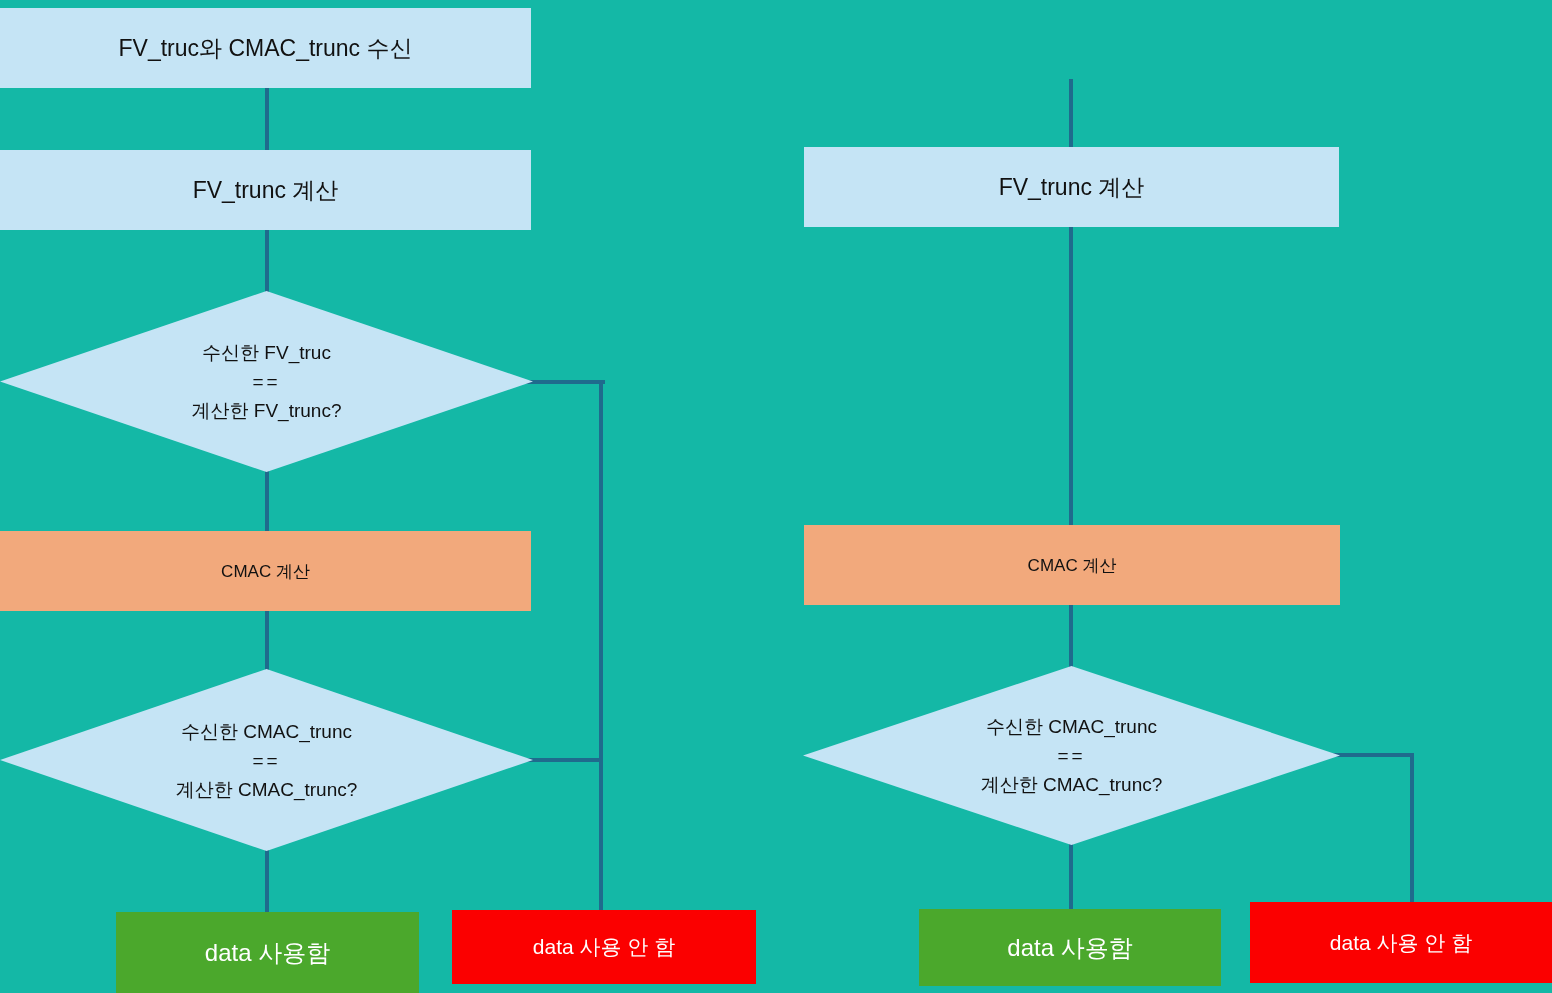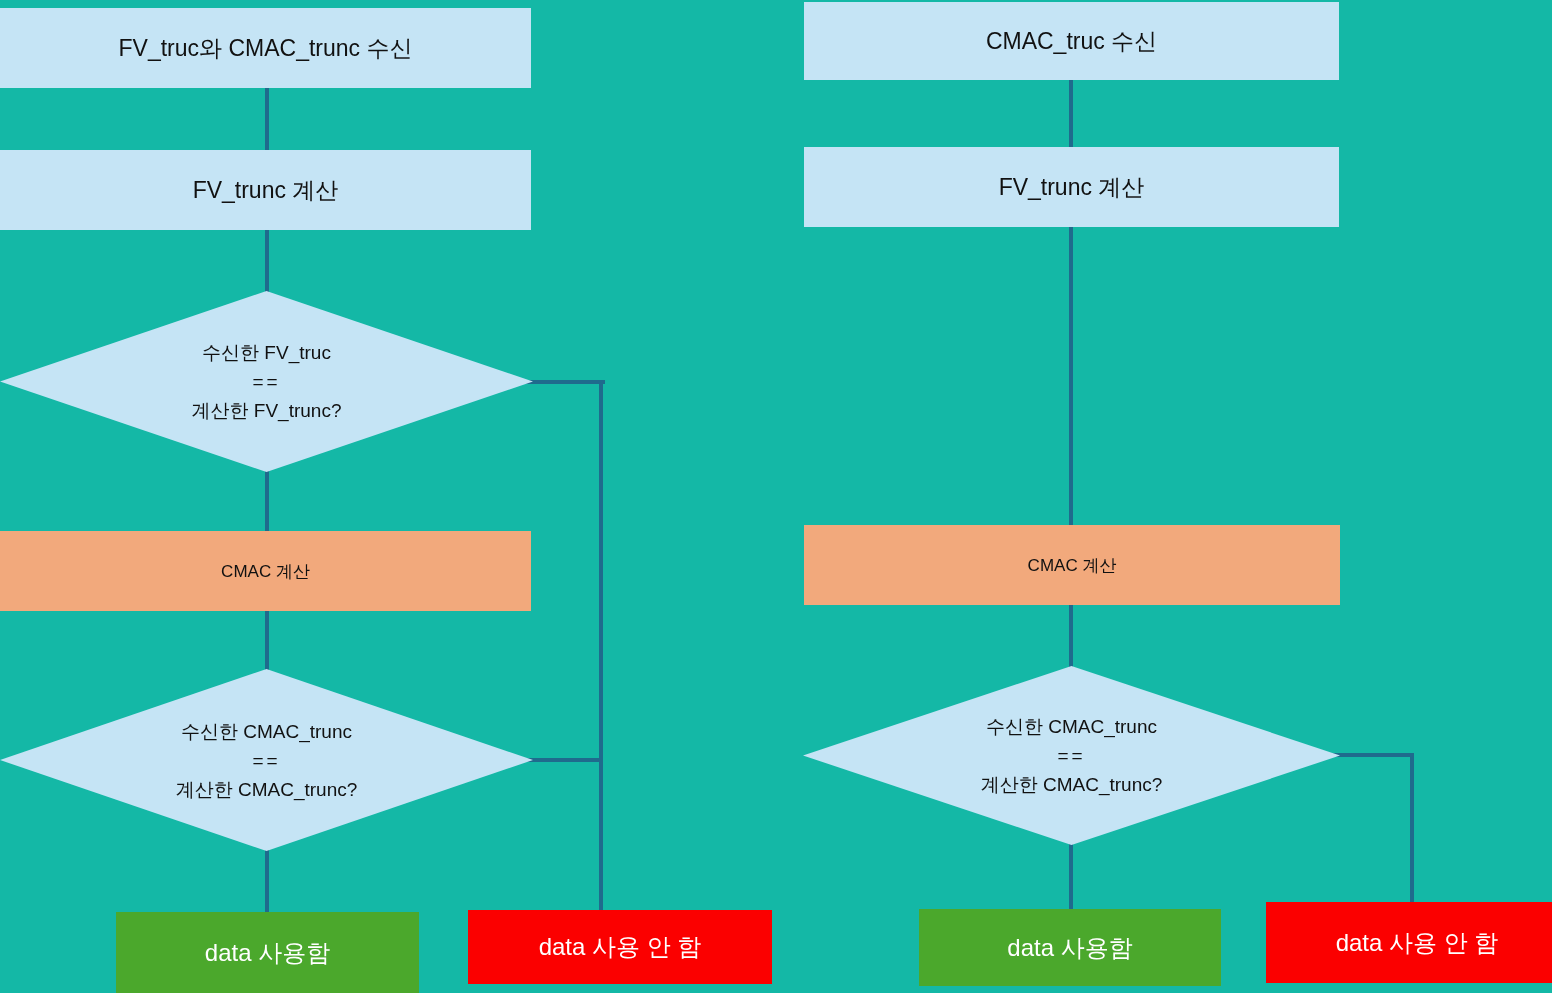--- a/index.html
+++ b/index.html
@@ -8,21 +8,21 @@
     font-family:"Liberation Sans","DejaVu Sans",sans-serif;
     padding-left:13px;
   }
   .node{
     position:absolute;display:flex;align-items:center;justify-content:center;
     text-align:center;box-sizing:border-box;
   }
   .box-blue{background:#c5e4f5;color:#111;font-size:23px;}
   .box-orange{background:#f2a97c;color:#111;font-size:17px;}
   .box-green{background:#4ba82c;color:#fff;font-size:24px;text-align:center;}
-  .box-red{background:#fb0000;color:#fff;font-size:24px;margin-left:16px;}
+  .box-red{background:#fb0000;color:#fff;font-size:21px;}
   .diamond{
     position:absolute;background:#c5e4f5;
     clip-path:polygon(50% 0%,100% 50%,50% 100%,0% 50%);
     display:flex;align-items:center;justify-content:center;
   }
   .dtext{color:#111;font-size:19px;line-height:29px;text-align:center;}
   .dtext span{display:block;}
   .dtext .eq{letter-spacing:3px;}
   .line{position:absolute;background:#1f6b8d;}
 </style>
@@ -78,23 +78,20 @@
   </div>
 
   <div class="line" style="left:1069px;top:79px;width:4px;height:68px;"></div>
   <div class="line" style="left:1069px;top:227px;width:4px;height:298px;"></div>
   <div class="line" style="left:1069px;top:605px;width:4px;height:63px;"></div>
   <div class="line" style="left:1069px;top:843px;width:4px;height:66px;"></div>
 
   <div class="line" style="left:1332px;top:753px;width:82px;height:4px;"></div>
   <div class="line" style="left:1410px;top:753px;width:4px;height:149px;"></div>
 
-  <div class="node box-blue" style="left:804px;top:2px;width:535px;height:78px;">
-    <span>CMAC_truc 수신</span>
-  </div>
 
   <div class="node box-blue" style="left:804px;top:147px;width:535px;height:80px;">
     <span>FV_trunc 계산</span>
   </div>
 
   <div class="node box-orange" style="left:804px;top:525px;width:536px;height:80px;">
     <span>CMAC 계산</span>
   </div>
 
   <div class="diamond" style="left:803px;top:666px;width:537px;height:179px;">

